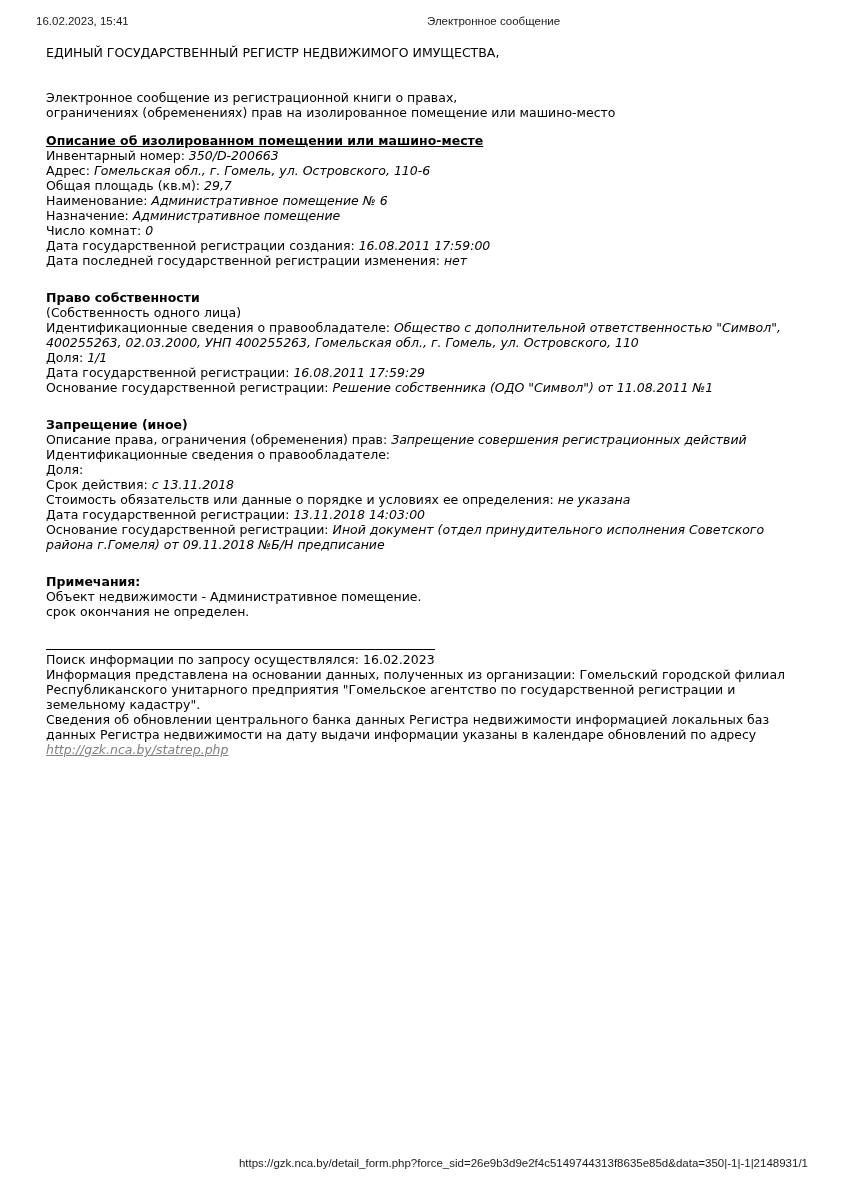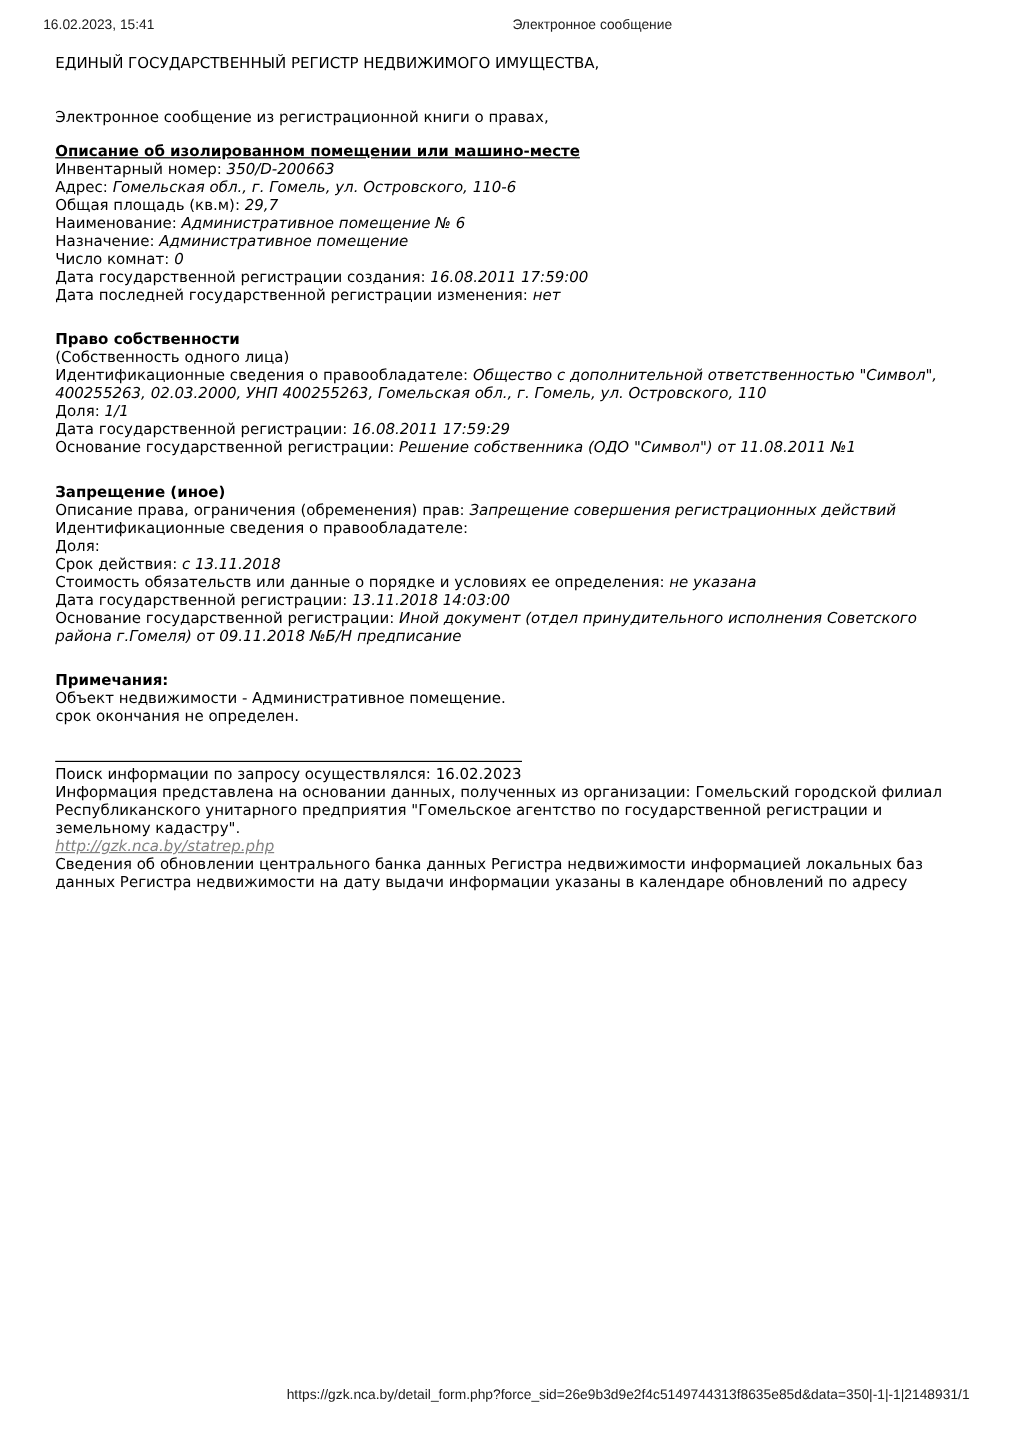--- a/index.html
+++ b/index.html
@@ -79,20 +79,21 @@
 </div>
 
 <div class="doc">
 
   <div class="center">
     <div>ЕДИНЫЙ ГОСУДАРСТВЕННЫЙ РЕГИСТР НЕДВИЖИМОГО ИМУЩЕСТВА,</div>
   </div>
 
   <div class="center subtitle">
     <div>Электронное сообщение из регистрационной книги о правах,</div>
+    <div>ограничениях (обременениях) прав на изолированное помещение или машино-место</div>
   </div>
 
   <div class="sec sec-first">
     <div class="h1 h1-underline">Описание об изолированном помещении или машино-месте</div>
     <div class="ln"><span class="lbl">Инвентарный номер:</span> <span class="val">350/D-200663</span></div>
     <div class="ln"><span class="lbl">Адрес:</span> <span class="val">Гомельская обл., г. Гомель, ул. Островского, 110-6</span></div>
     <div class="ln"><span class="lbl">Общая площадь (кв.м):</span> <span class="val">29,7</span></div>
     <div class="ln"><span class="lbl">Наименование:</span> <span class="val">Административное помещение № 6</span></div>
     <div class="ln"><span class="lbl">Назначение:</span> <span class="val">Административное помещение</span></div>
     <div class="ln"><span class="lbl">Число комнат:</span> <span class="val">0</span></div>
@@ -124,22 +125,22 @@
   <div class="sec">
     <div class="h1">Примечания:</div>
     <div class="ln it">Объект недвижимости - Административное помещение.</div>
     <div class="ln it">срок окончания не определен.</div>
   </div>
 
   <div class="info-footer">
     <div class="divider"></div>
     <div class="ln it">Поиск информации по запросу осуществлялся: 16.02.2023</div>
     <div class="ln it">Информация представлена на основании данных, полученных из организации: Гомельский городской филиал Республиканского унитарного предприятия "Гомельское агентство по государственной регистрации и земельному кадастру".</div>
+    <div class="ln it">Сведения об обновлении центрального банка данных Регистра недвижимости информацией локальных баз данных Регистра недвижимости на дату выдачи информации указаны в календаре обновлений по адресу</div>
     <div class="ln"><a class="link">http://gzk.nca.by/statrep.php</a></div>
-    <div class="ln it">Сведения об обновлении центрального банка данных Регистра недвижимости информацией локальных баз данных Регистра недвижимости на дату выдачи информации указаны в календаре обновлений по адресу</div>
   </div>
 
 </div>
 
 <div class="print-hf print-footer">
   <span class="pf-url">https://gzk.nca.by/detail_form.php?force_sid=26e9b3d9e2f4c5149744313f8635e85d&amp;data=350|-1|-1|214893</span>
   <span class="pf-page">1/1</span>
 </div>
 
 </body></html>

